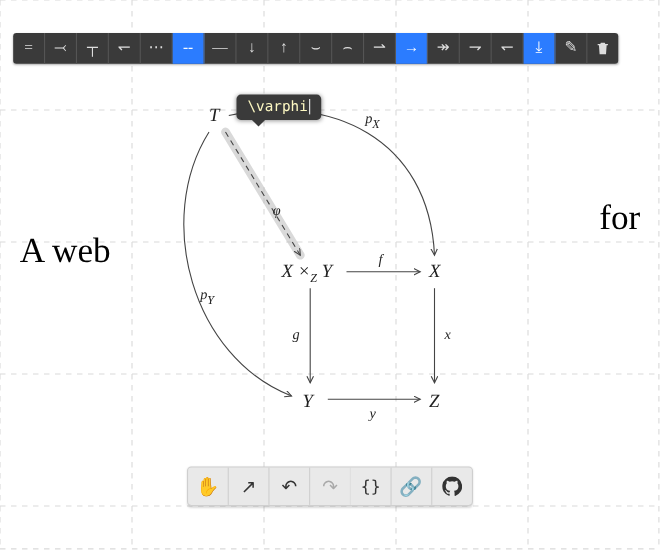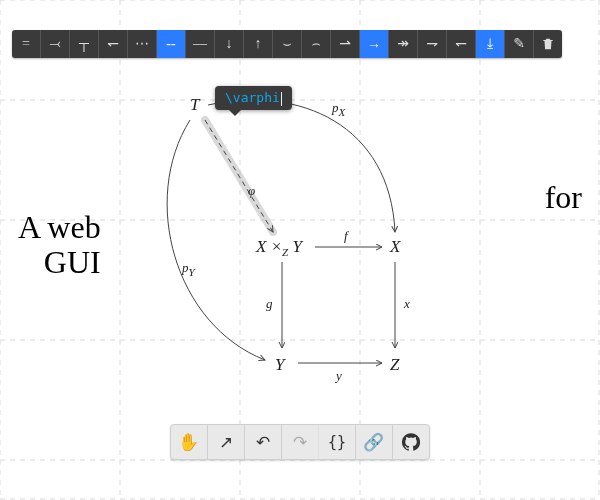--- a/index.html
+++ b/index.html
@@ -21,26 +21,26 @@
 .stage{position:absolute;left:0;right:0;top:80px;bottom:80px}
 .stage svg{position:absolute;inset:0}
 .nlabel{font-family:"Times New Roman",Georgia,serif;font-style:italic;font-size:17px;fill:#222}
 .sub{font-size:11px;font-style:italic}
 .elabel{font-family:"Times New Roman",Georgia,serif;font-style:italic;font-size:13px;fill:#222}
 .arrow{stroke:#444;stroke-width:1;fill:none}
 .dashed{stroke-dasharray:5 4}
 .selshadow{stroke:#bbb;stroke-width:8;stroke-linecap:round;opacity:.55}
 
 
-.tooltip{position:absolute;left:215px;top:86px;background:#3a3a3a;color:#0ea5e9;font-family:Menlo,Consolas,monospace;font-size:13px;padding:4px 10px;border-radius:4px;box-shadow:0 1px 4px rgba(0,0,0,.4)}
+.tooltip{position:absolute;left:215px;top:86px;background:#3a3a3a;color:#fef9c3;font-family:Menlo,Consolas,monospace;font-size:13px;padding:4px 10px;border-radius:4px;box-shadow:0 1px 4px rgba(0,0,0,.4)}
 .tooltip::after{content:"";position:absolute;left:14px;bottom:-6px;border:6px solid transparent;border-top-color:#3a3a3a;border-bottom:none}
 .caret{display:inline-block;width:1px;height:14px;background:#eee;vertical-align:middle;margin-left:1px}
 
 
-.caption-left{position:absolute;left:18px;top:210px;font-size:32px;line-height:1.1;text-align:right}
+.caption-left{position:absolute;left:18px;top:210px;font-size:32px;line-height:1.1;text-align:center}
 .caption-right{position:absolute;right:18px;top:180px;font-size:32px;line-height:1.1;text-align:center}
 
 
 .bottom-toolbar{position:absolute;left:170px;bottom:40px;height:34px;display:flex;background:#e9e9e9;border:1px solid #cfcfcf;border-radius:4px;box-shadow:0 1px 2px rgba(0,0,0,.15)}
 .bottom-toolbar .bcell{width:36px;height:34px;display:flex;align-items:center;justify-content:center;border-right:1px solid #cfcfcf}
 .bottom-toolbar .bcell:last-child{border-right:none}
 .bottom-toolbar .bcell.disabled{opacity:.35}
 .bottom-toolbar .bcell span{font-size:17px;color:#333}
 </style>
 </head>
@@ -175,21 +175,21 @@
     <text class="nlabel" x="275" y="290">Y</text>
     <text class="nlabel" x="390" y="290">Z</text>
   </svg>
 </div>
 
 <div class="tooltip">
   <span>\varphi</span><span class="caret"></span>
 </div>
 
 <div class="caption-left">
-  <span>A web</span><br><span>GUI</span>
+  <span>A web</span><br>
 </div>
 <div class="caption-right">
   <span>for</span><br><br>
 </div>
 
 <div class="bottom-toolbar">
   <div class="bcell">
       <span>✋</span>
     </div>
   <div class="bcell">

